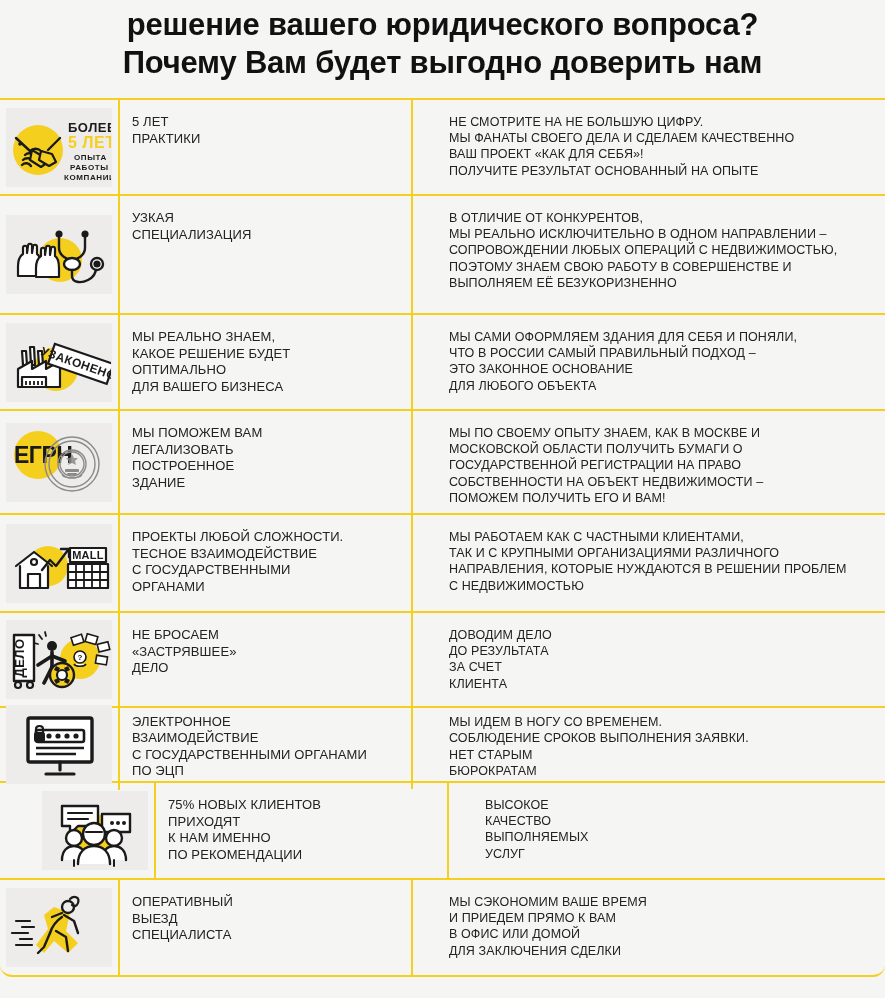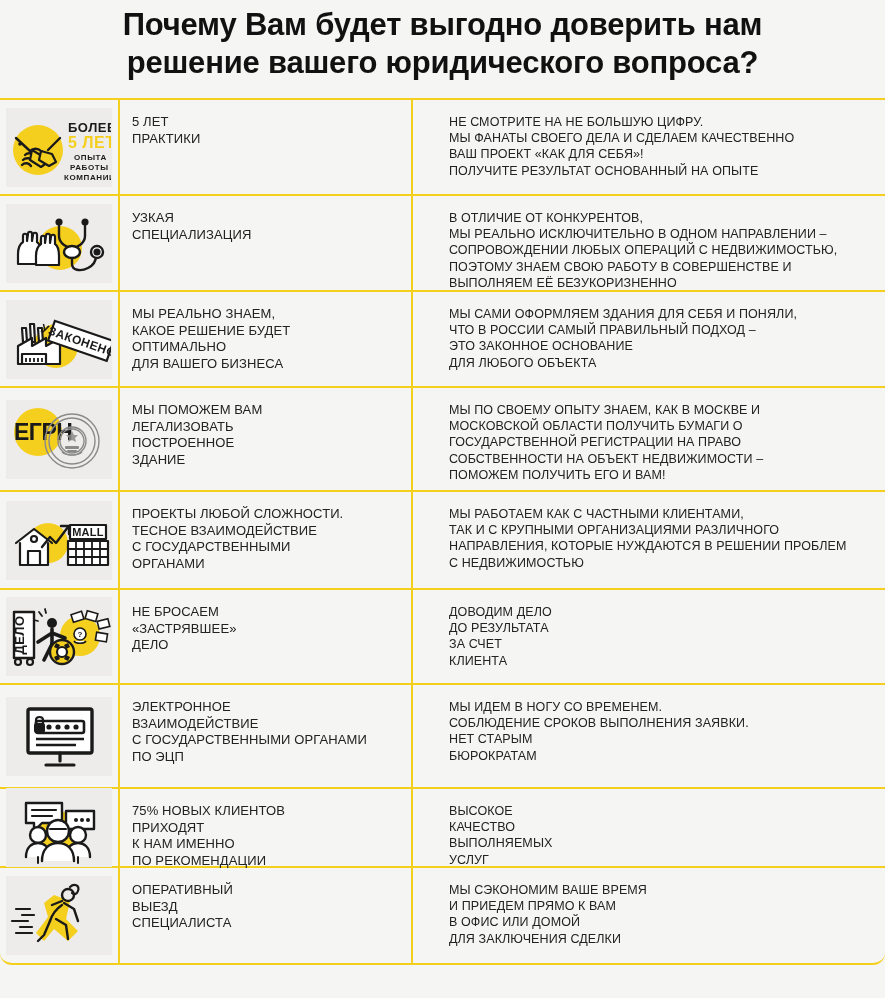--- a/index.html
+++ b/index.html
@@ -90,37 +90,37 @@
     white-space: pre-line;
   }
   .cell-right .txt {
     font-size: 12.5px;
     line-height: 16.2px;
     margin-left: 24px;
   }
 
   
   .r1 { height: 96px; }
-  .r2 { height: 96px; }
+  .r2 { height: 119px; }
   .r3 { height: 96px; }
   .r4 { height: 104px; }
   .r5 { height: 98px; }
   .r6 { height: 95px; }
-  .r7 { height: 104px; }
-  .r8 { height: 79px; }
+  .r7 { height: 75px; align-items: center; }
+  .r8 { height: 97px; padding-left: 36px; }
   .r9 { height: 97px; border-bottom: 2px solid #f5cf1e; border-radius: 12px; }
 </style>
 </head>
 <body>
 
 <div class="page">
 
   <div class="title-block">
+    <div class="title-line">решение вашего юридического вопроса?</div>
     <div class="title-line">Почему Вам будет выгодно доверить нам</div>
-    <div class="title-line">решение вашего юридического вопроса?</div>
   </div>
 
   <div class="table">
 
     <div class="row r1">
       <div class="cell-icon">
         <div class="icon-box">
           <svg width="103" height="74" viewBox="0 0 103 74">
             <circle cx="30" cy="40" r="25" fill="#f5cf1e"></circle>
             <g fill="none" stroke="#1a1a1a" stroke-width="2.4" stroke-linecap="round" stroke-linejoin="round">

